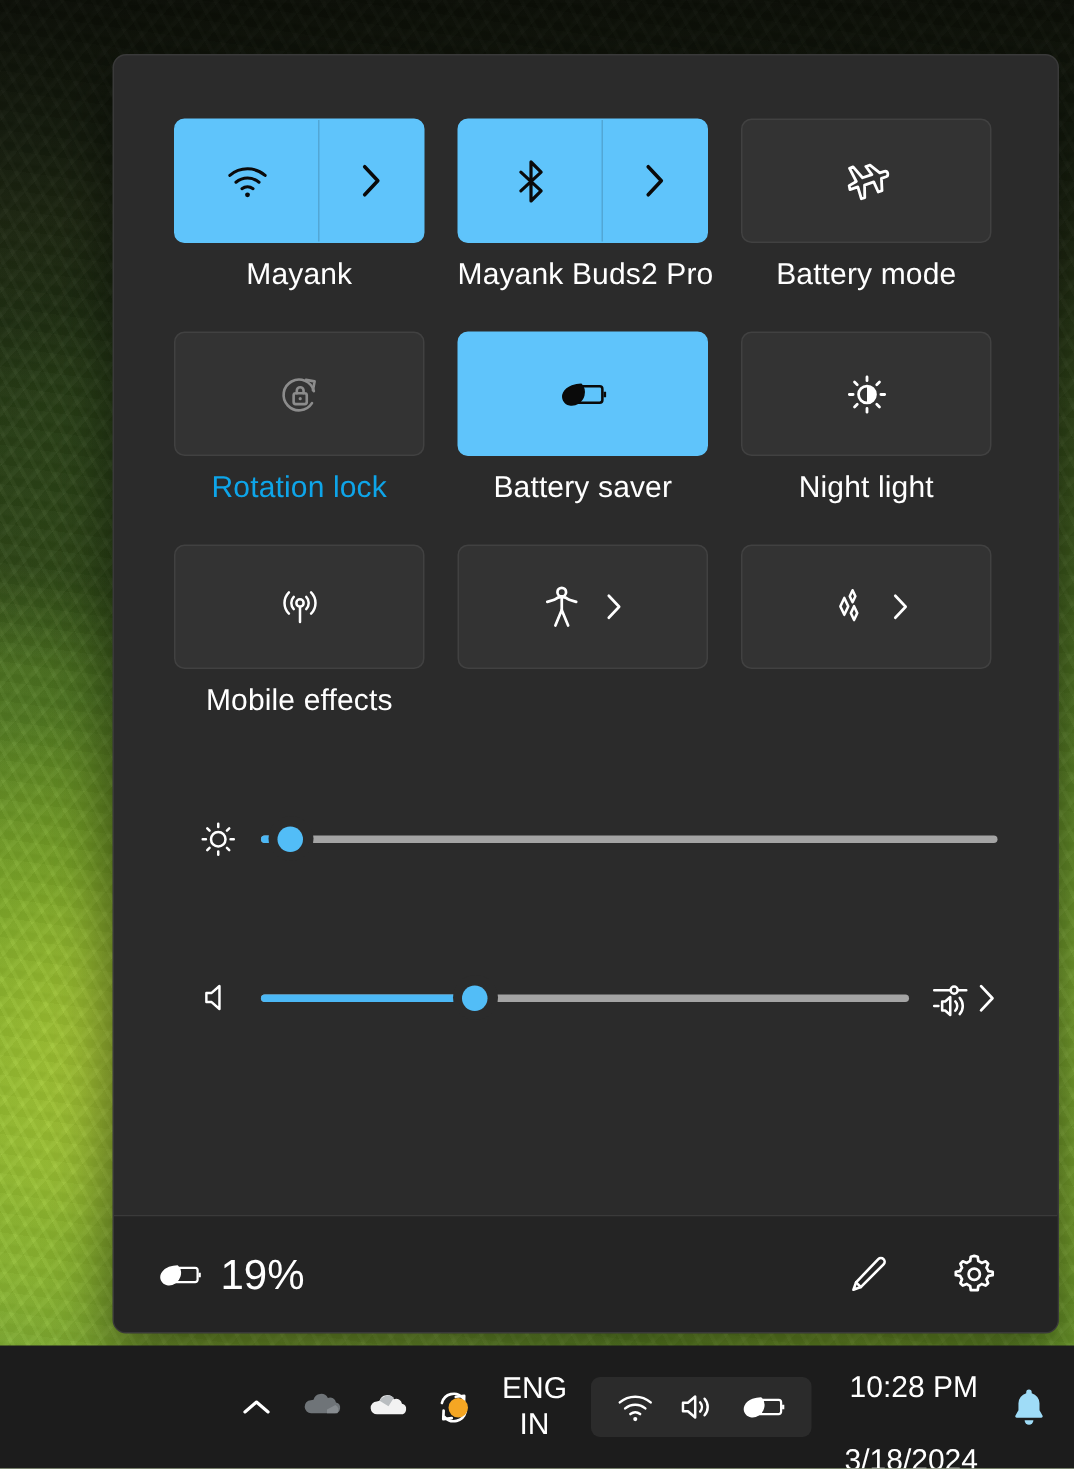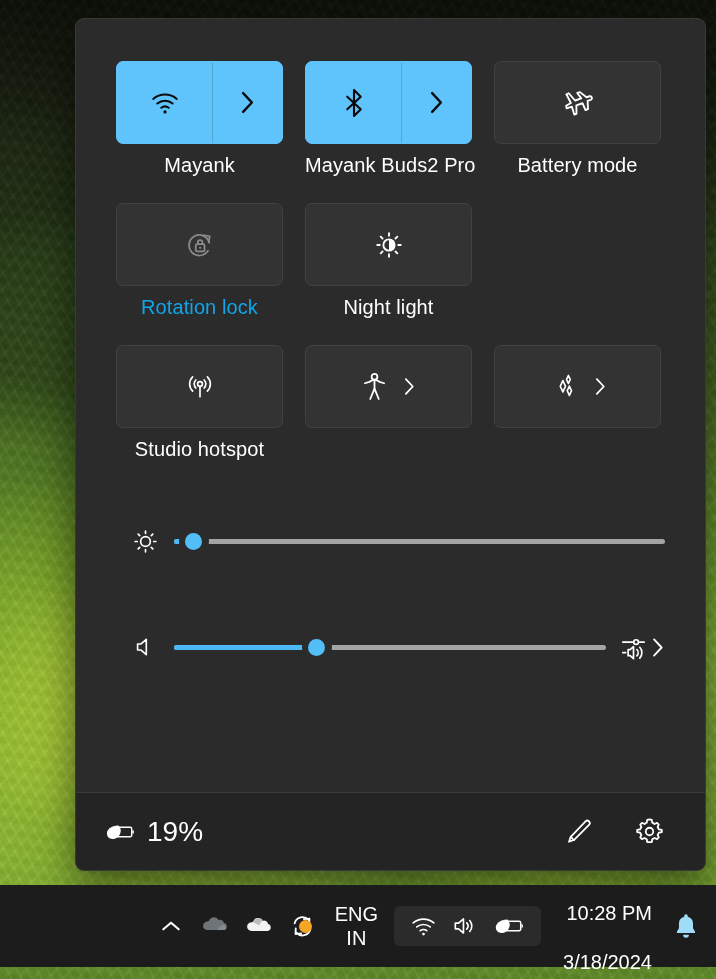--- a/index.html
+++ b/index.html
@@ -55,21 +55,21 @@
     position: absolute;
     inset: 0;
     pointer-events: none;
     background: linear-gradient(180deg, rgba(0,0,0,0.55) 0%, rgba(0,0,0,0.12) 26%, rgba(0,0,0,0) 52%);
   }
 
   
   #qs-panel {
     position: absolute;
     left: 75px;
-    top: 18px;
+    top: 36px;
     width: 631px;
     height: 853px;
     background: #2b2b2b;
     border: 1px solid #393939;
     border-radius: 9px;
     box-shadow: 0 14px 40px rgba(0,0,0,.55);
     display: flex;
     flex-direction: column;
   }
 
@@ -235,21 +235,21 @@
     border-radius: 5px;
     color: #ffffff;
     cursor: pointer;
   }
   #footer-actions { display: flex; gap: 26px; }
 
   
   #taskbar {
     position: absolute;
     left: 0;
-    bottom: 12px;
+    bottom: 0;
     width: 716px;
     height: 82px;
     background: #1c1c1c;
     display: flex;
     align-items: center;
     justify-content: flex-end;
     padding-right: 8px;
   }
   .tray-btn {
     height: 56px;
@@ -393,20 +393,32 @@
                 <path d="M15.2 4.2 L19.8 5.0 L18.9 9.7"></path>
                 <rect x="8.6" y="11.3" width="7.0" height="5.8" rx="1.1"></rect>
                 <path d="M10.3 11.3 V9.9 a1.8 1.8 0 0 1 3.6 0 V11.3"></path>
                 <circle cx="12.1" cy="14.2" r=".85" fill="currentColor" stroke="none"></circle>
               </svg>
             </span>
           </div>
           <div class="tile-label disabled">Rotation lock</div>
         </div>
 
+        <div class="tile-cell">
+          <div class="tile on">
+            <span class="icon-wrap">
+              <svg width="34" height="24" viewBox="0 0 30 20" fill="none" stroke="currentColor" stroke-width="1.5" stroke-linejoin="round">
+                <path d="M11.5 5.2 h13 a1.6 1.6 0 0 1 1.6 1.6 v6.4 a1.6 1.6 0 0 1 -1.6 1.6 h-13 z"></path>
+                <path d="M26.8 8.4 h1.5 v3.2 h-1.5 z" fill="currentColor" stroke="none"></path>
+                <path d="M13.6 4.0 c-2.6 0 -8.2 1.0 -10.2 5.1 c-1.4 2.9 .3 6.3 3.4 6.9 c3.6 .7 7.3 -1.7 8.3 -5.4 c.6 -2.3 .1 -4.9 -1.5 -6.6 z" fill="currentColor" stroke="currentColor" stroke-width="1"></path>
+              </svg>
+            </span>
+          </div>
+          <div class="tile-label">Battery saver</div>
+        </div>
 
         <div class="tile-cell">
           <div class="tile">
             <span class="icon-wrap">
               <svg width="30" height="30" viewBox="0 0 24 24" fill="none" stroke="currentColor" stroke-width="1.5" stroke-linecap="round">
                 <circle cx="12" cy="12" r="4.5"></circle>
                 <path d="M12 7.5 a4.5 4.5 0 0 1 0 9 z" fill="currentColor" stroke="none"></path>
                 <path d="M12 2.6 v2.0 M12 19.4 v2.0 M2.6 12 h2.0 M19.4 12 h2.0 M5.35 5.35 l1.45 1.45 M17.2 17.2 l1.45 1.45 M18.65 5.35 l-1.45 1.45 M6.8 17.2 l-1.45 1.45"></path>
               </svg>
             </span>
@@ -423,21 +435,21 @@
           <div class="tile">
             <span class="icon-wrap">
               <svg width="30" height="28" viewBox="0 0 26 24" fill="none" stroke="currentColor" stroke-width="1.45" stroke-linecap="round">
                 <circle cx="13" cy="9.4" r="2.1"></circle>
                 <path d="M13 11.5 V20.4"></path>
                 <path d="M9.4 12.9 a5.0 5.0 0 0 1 0 -7.0 M16.6 5.9 a5.0 5.0 0 0 1 0 7.0"></path>
                 <path d="M6.6 15.6 a8.8 8.8 0 0 1 0 -12.4 M19.4 3.2 a8.8 8.8 0 0 1 0 12.4"></path>
               </svg>
             </span>
           </div>
-          <div class="tile-label">Studio hotspot</div>
+          <div class="tile-label">Mobile effects</div>
         </div>
 
         <div class="tile-cell">
           <div class="tile">
             <div class="inline-row">
               <span class="icon-wrap">
                 <svg width="27" height="30" viewBox="0 0 20 24" fill="none" stroke="currentColor" stroke-width="1.45" stroke-linecap="round" stroke-linejoin="round">
                   <circle cx="10" cy="3.8" r="2.3"></circle>
                   <path d="M10 6.3 c-2.2 0 -3.3 1.0 -4.0 1.6 L2.3 9.0"></path>
                   <path d="M10 6.3 c2.2 0 3.3 1.0 4.0 1.6 L17.7 9.0"></path>

